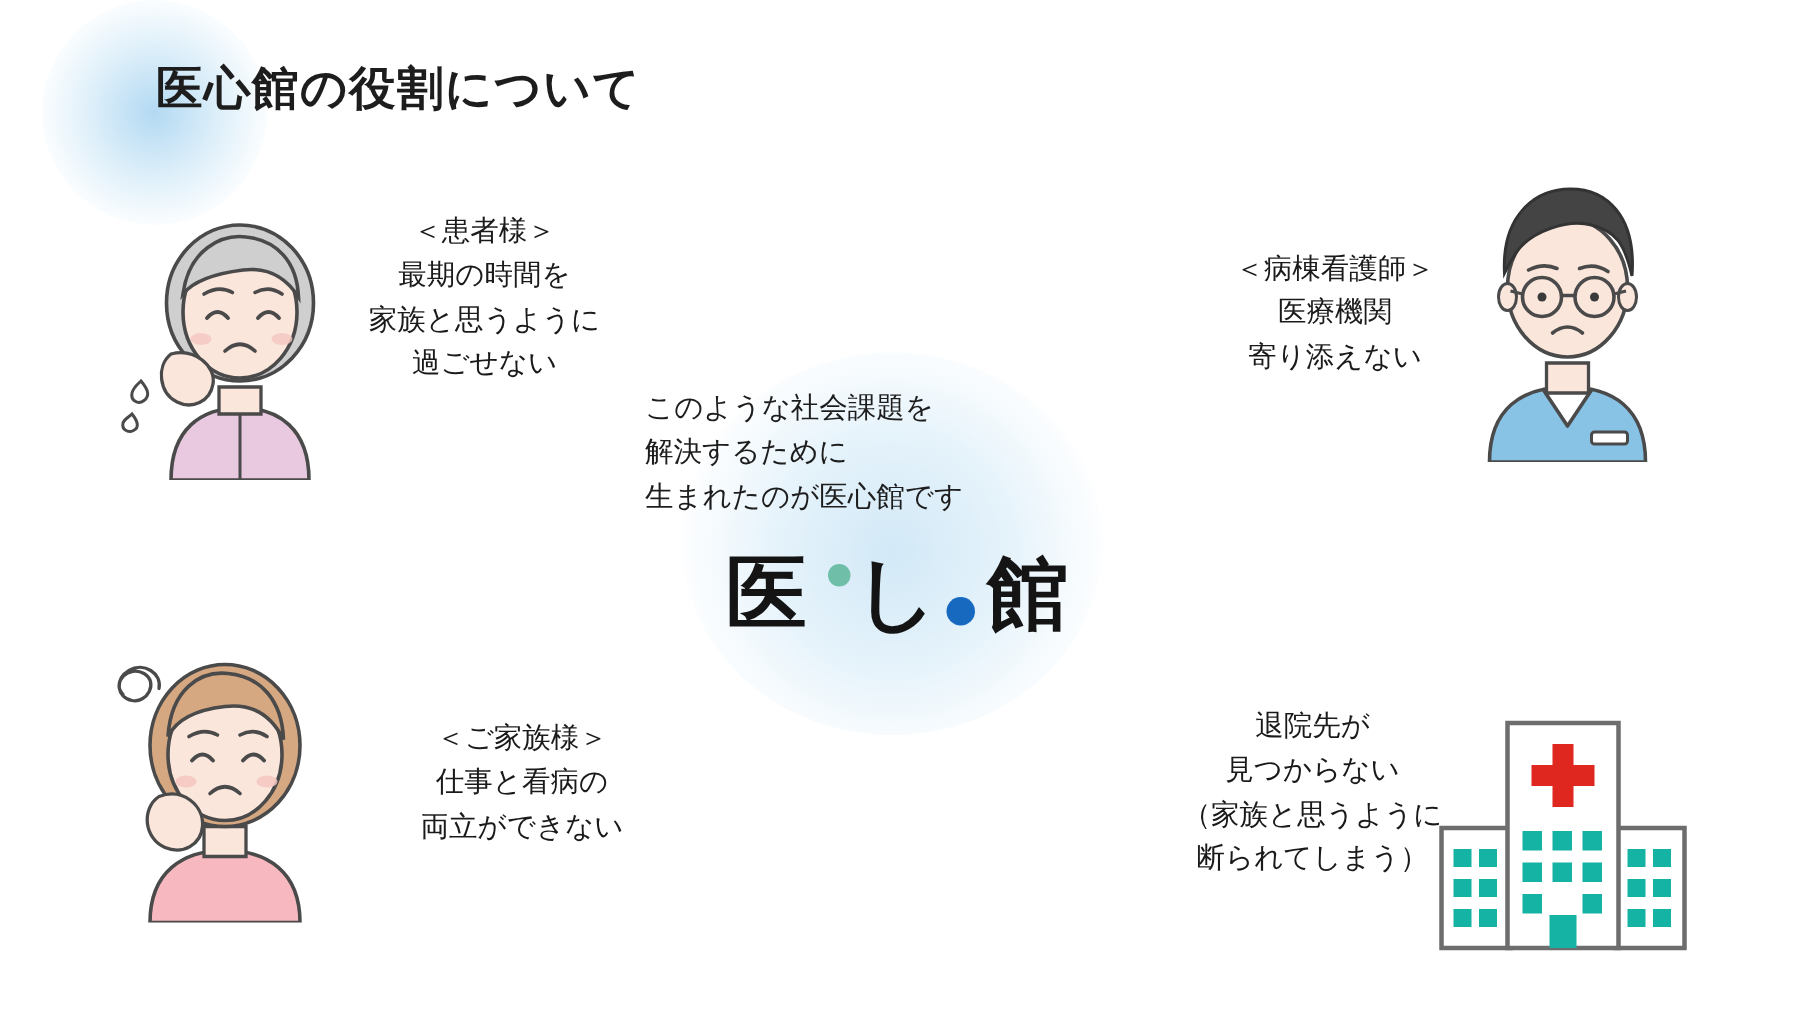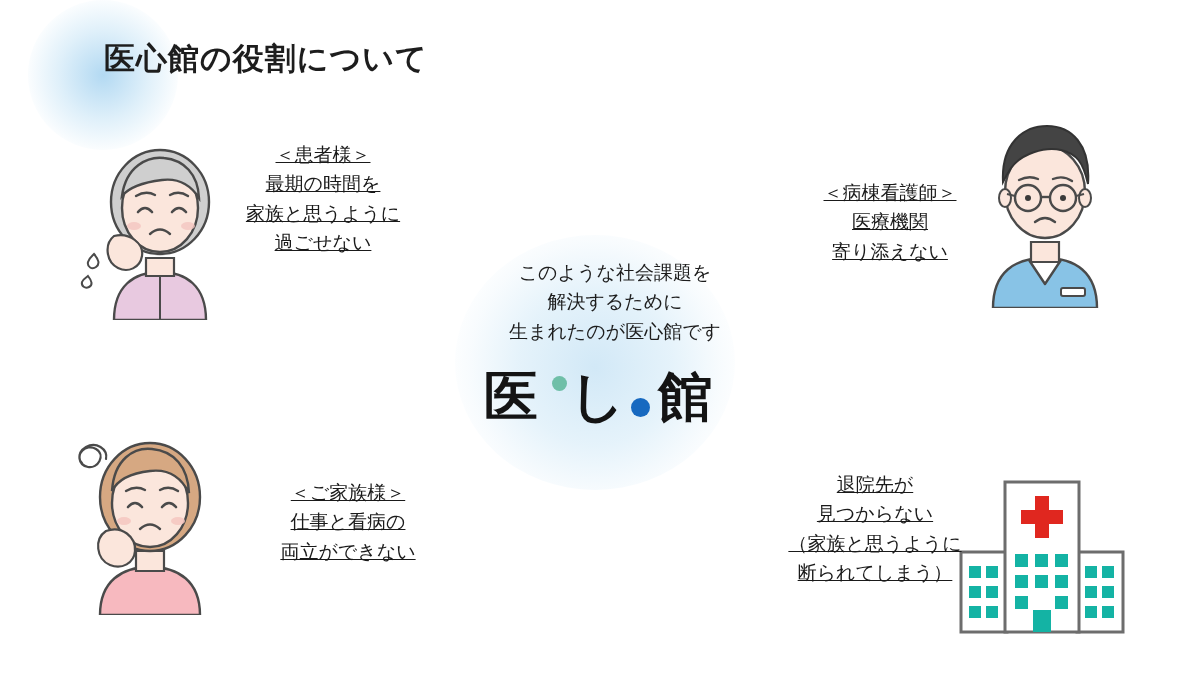--- a/index.html
+++ b/index.html
@@ -51,24 +51,23 @@
     left: 455px;
     top: 235px;
     width: 280px;
     height: 255px;
     border-radius: 50%;
     background: radial-gradient(circle at 50% 52%, rgba(173,214,240,0.55) 0%, rgba(190,224,244,0.40) 40%, rgba(214,235,248,0.18) 65%, rgba(255,255,255,0) 78%);
     pointer-events: none;
   }
   .center-text {
     position: absolute;
-    left: 450px;
+    left: 430px;
     top: 258px;
     width: 330px;
-    text-align: center;
     font-size: 19px;
     line-height: 1.55;
     color: #1d1d1d;
   }
   .logo-wrap {
     position: absolute;
     left: 455px;
     top: 360px;
     width: 290px;
     height: 72px;
@@ -103,28 +102,27 @@
   }
 
   
   .caption {
     position: absolute;
     text-align: center;
     font-size: 19px;
     line-height: 1.55;
     color: #1a1a1a;
     white-space: nowrap;
-    text-decoration: underline;
   }
   .caption .head {
     display: block;
   }
 
   #cap-patient   { left: 218px; top: 140px; width: 210px; }
-  #cap-nurse     { left: 790px; top: 178px; width: 200px; }
+  #cap-nurse     { left: 790px; top: 165px; width: 200px; }
   #cap-family    { left: 238px; top: 478px; width: 220px; }
   #cap-facility  { left: 755px; top: 470px; width: 240px; }
 
   
   .figure { position: absolute; }
   #fig-patient  { left: 78px;  top: 140px;  width: 160px; height: 180px; }
   #fig-family   { left: 62px;  top: 425px;  width: 175px; height: 190px; }
   #fig-nurse    { left: 965px; top: 118px;  width: 160px; height: 190px; }
   #fig-hospital { left: 955px; top: 470px;  width: 175px; height: 170px; }
 </style>

